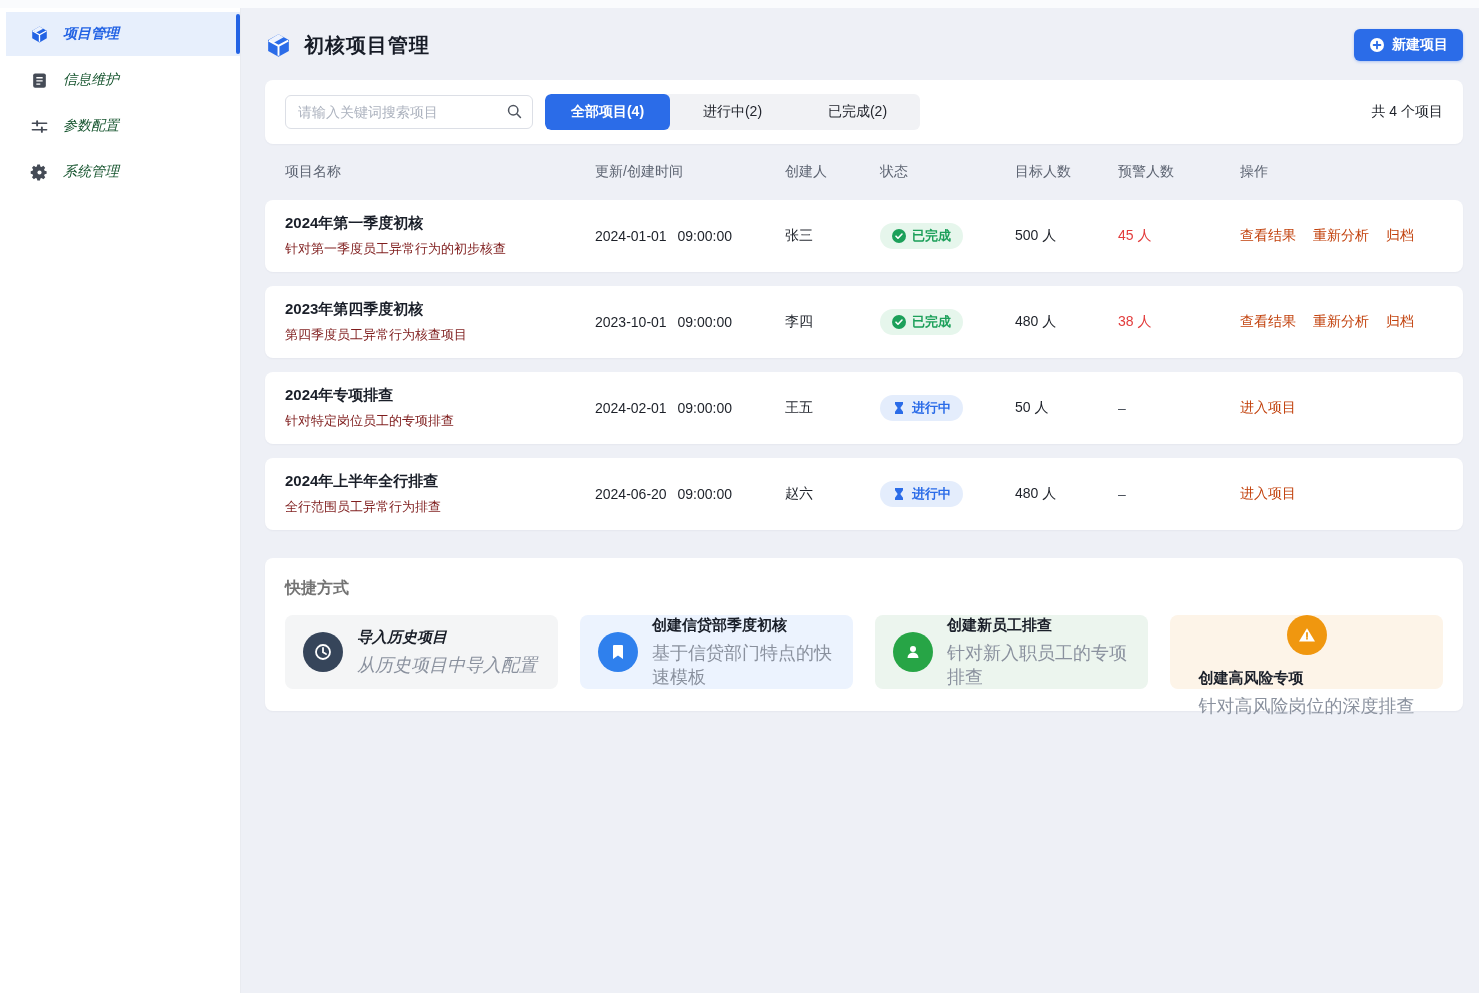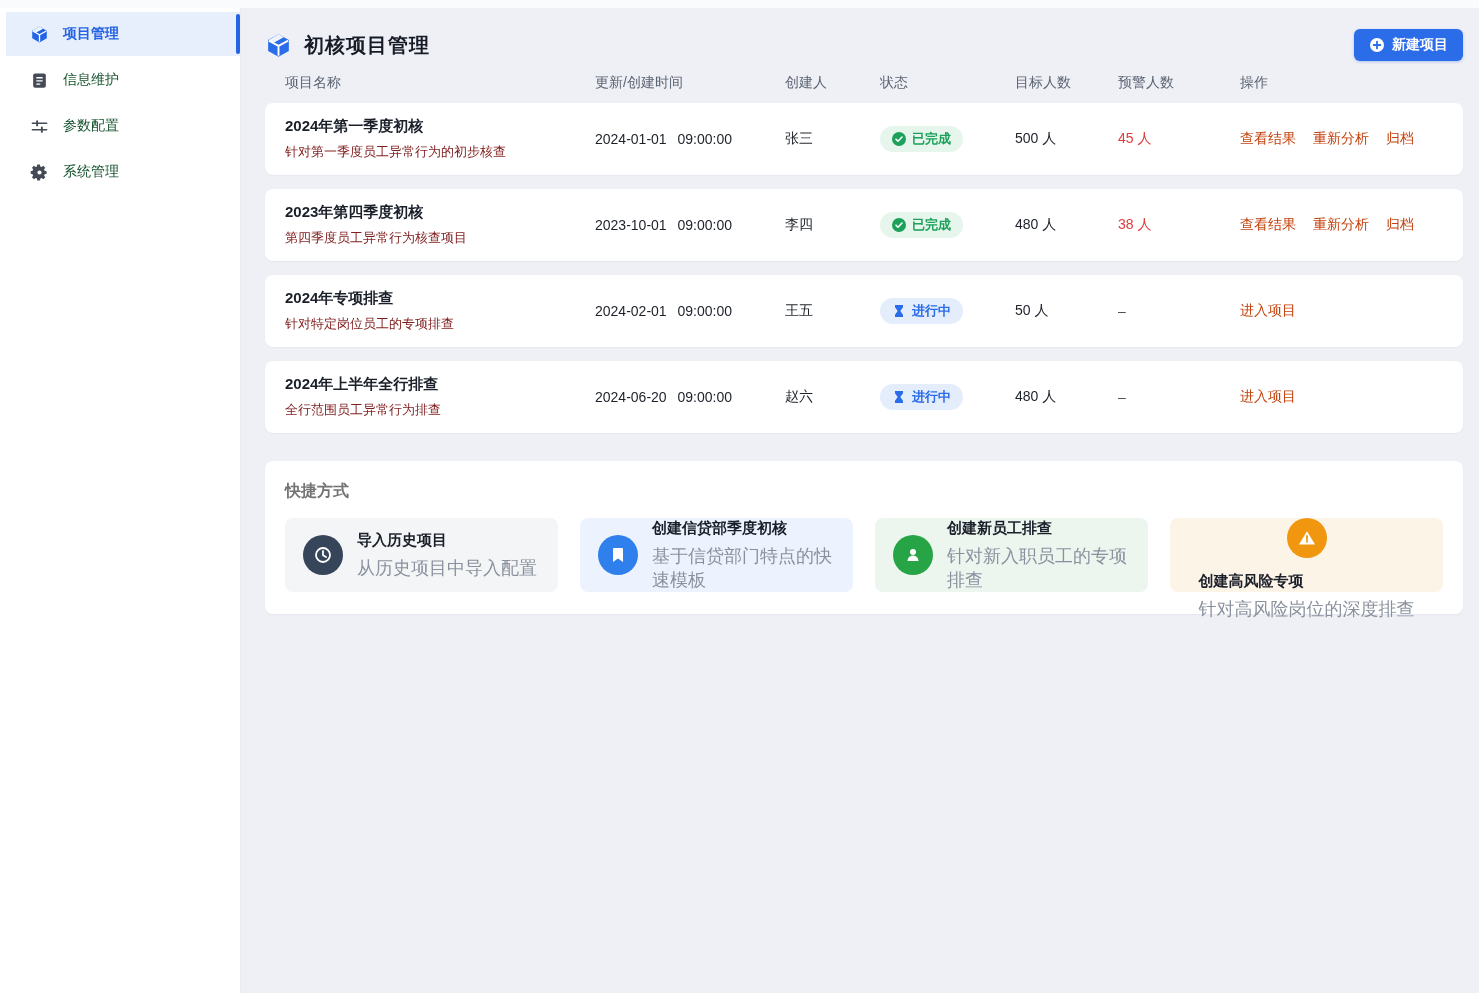--- a/index.html
+++ b/index.html
@@ -3,21 +3,21 @@
 <meta charset="utf-8">
 <style>
   * { margin:0; padding:0; box-sizing:border-box; }
   html,body { width:1479px; height:993px; overflow:hidden;
     font-family:"Liberation Sans","DejaVu Sans",sans-serif; background:#eef0f6; }
   .top-strip { position:absolute; top:0; left:0; width:1479px; height:8px; background:#fafbfd; z-index:5; }
 
   
   .sidebar { position:absolute; top:0; left:0; width:241px; height:993px;
     background:#ffffff; border-right:1px solid #e9ebf0; z-index:2; }
-  .nav { padding-top:12px; }
+  .nav { padding-top:12px;font-style:italic; }
   .nav-item { position:relative; display:flex; align-items:center; gap:14px;
     height:44px; padding-left:24px; margin-left:6px; cursor:pointer;
     font-size:14px; color:#14532d; }
   .nav-item + .nav-item { margin-top:2px; }
   .nav-item.active { background:#e7effc; color:#2363e4; font-weight:bold; }
   .nav-item.active::after { content:""; position:absolute; right:0; top:2px; bottom:2px;
     width:4px; background:#2363e4; border-radius:2px; }
   .nav-icon { width:19px; height:19px; display:flex; align-items:center; justify-content:center; }
   .nav-icon svg { width:19px; height:19px; }
 
@@ -46,21 +46,21 @@
   .tabs { display:flex; margin-left:12px; background:#f1f2f5; border-radius:6px; overflow:hidden; }
   .tab { width:125px; height:36px; display:flex; align-items:center; justify-content:center;
     font-size:14px; color:#23262e; cursor:pointer; background:transparent; border:none;
     font-family:inherit; }
   .tab.active { background:#2b6ce8; color:#fff; font-weight:bold; border-radius:6px; }
   .total-count { margin-left:auto; font-size:14px; color:#1d2129; }
 
   
   .grid-cols { display:grid; grid-template-columns:310px 190px 95px 135px 103px 122px 1fr;
     align-items:center; padding-left:20px; padding-right:12px; }
-  .table-header { height:41px; color:#5d6472; font-size:14px; }
+  .table-header { height:56px; color:#5d6472; font-size:14px; }
   .row-card { height:72px; margin-bottom:14px; }
   .cell-name .name { font-size:15px; font-weight:bold; color:#1a1f29; }
   .cell-name .desc { font-size:13px; color:#7f1d1d; margin-top:7px; }
   .cell-time { font-size:14px; color:#1d2129; word-spacing:7px; }
   .cell-creator { font-size:14px; color:#1d2129; }
   .badge { display:inline-flex; align-items:center; gap:6px; height:26px; padding:0 12px;
     border-radius:13px; font-size:13px; font-weight:bold;justify-content:flex-end; }
   .badge svg { width:14px; height:14px; }
   .badge.done { background:#e6f6ec; color:#1ca05a; }
   .badge.ongoing { background:#e4edfc; color:#2b6ce8; }
@@ -70,21 +70,21 @@
   .cell-warning.none { color:#4e545e; }
   .cell-actions { display:flex; gap:17px; }
   .link { font-size:14px; color:#c2410c; cursor:pointer; text-decoration:none; white-space:nowrap; }
 
   
   .shortcuts { margin-top:28px; padding:20px 20px 22px 20px; }
   .shortcuts-title { font-size:16px; font-weight:bold; color:#737373; }
   .shortcut-grid { display:grid; grid-template-columns:repeat(4,1fr); gap:22px; margin-top:16px; }
   .shortcut { display:flex; align-items:center; gap:14px; height:74px; padding:0 18px;
     border-radius:8px; cursor:pointer; }
-  .shortcut.gray   { background:#f4f5f6; }
+  .shortcut.gray   { background:#f4f5f6;font-style:italic; }
   .shortcut.blue   { background:#ecf3fe; }
   .shortcut.green  { background:#ecf5ee; }
   .shortcut.orange { background:#fdf4e8;flex-direction:column; }
   .shortcut-circle { width:40px; height:40px; border-radius:50%; flex:none;
     display:flex; align-items:center; justify-content:center; }
   .shortcut-circle svg { width:20px; height:20px; }
   .sc-gray   { background:#36455a; }
   .sc-blue   { background:#2f80ed; }
   .sc-green  { background:#27a546; }
   .sc-orange { background:#f0970f; }
@@ -158,20 +158,35 @@
     </div>
     <button class="btn-primary">
       <svg viewBox="0 0 16 16">
           <circle cx="8" cy="8" r="7" fill="#fff"></circle>
           <path d="M8 4.6v6.8M4.6 8h6.8" stroke="#2b6ce8" stroke-width="1.8" stroke-linecap="round"></path>
         </svg>
       <span>新建项目</span>
     </button>
   </div>
 
+  <div class="card toolbar">
+    <div class="search-box">
+      <input class="search-input" type="text" placeholder="请输入关键词搜索项目" style="">
+      <svg class="search-icon" viewBox="0 0 20 20" fill="none" stroke="#4e545e" stroke-width="1.8">
+          <circle cx="8.5" cy="8.5" r="5.5"></circle>
+          <path d="m13 13 4 4" stroke-linecap="round"></path>
+        </svg>
+    </div>
+    <div class="tabs">
+      <button class="tab active">全部项目(4)</button>
+      <button class="tab">进行中(2)</button>
+      <button class="tab">已完成(2)</button>
+    </div>
+    <span class="total-count">共 4 个项目</span>
+  </div>
 
   <div class="grid-cols table-header">
     <span>项目名称</span>
     <span>更新/创建时间</span>
     <span>创建人</span>
     <span>状态</span>
     <span>目标人数</span>
     <span>预警人数</span>
     <span>操作</span>
   </div>

